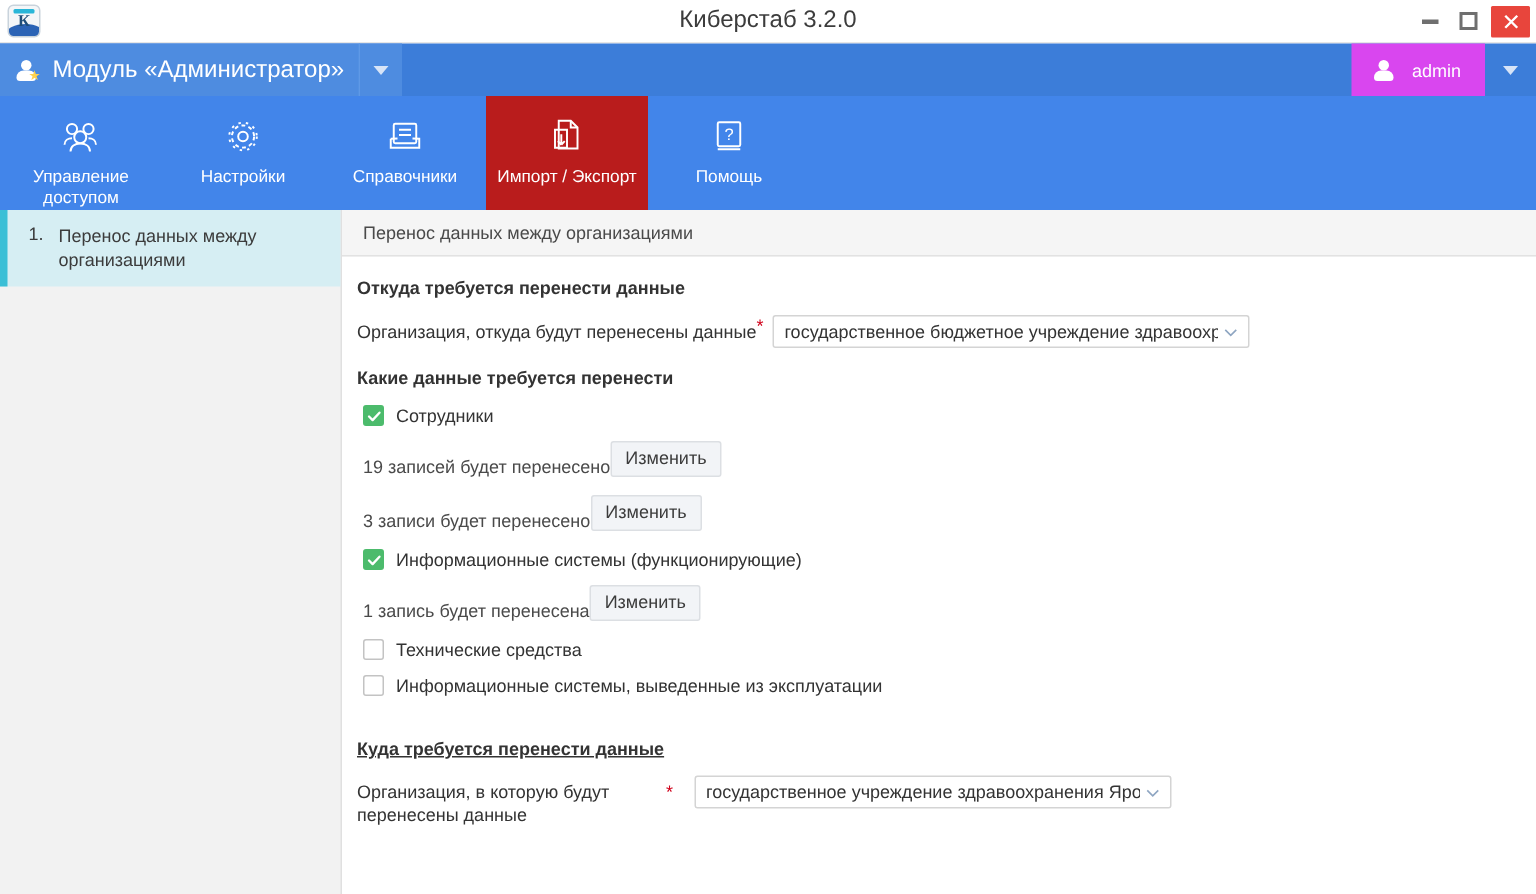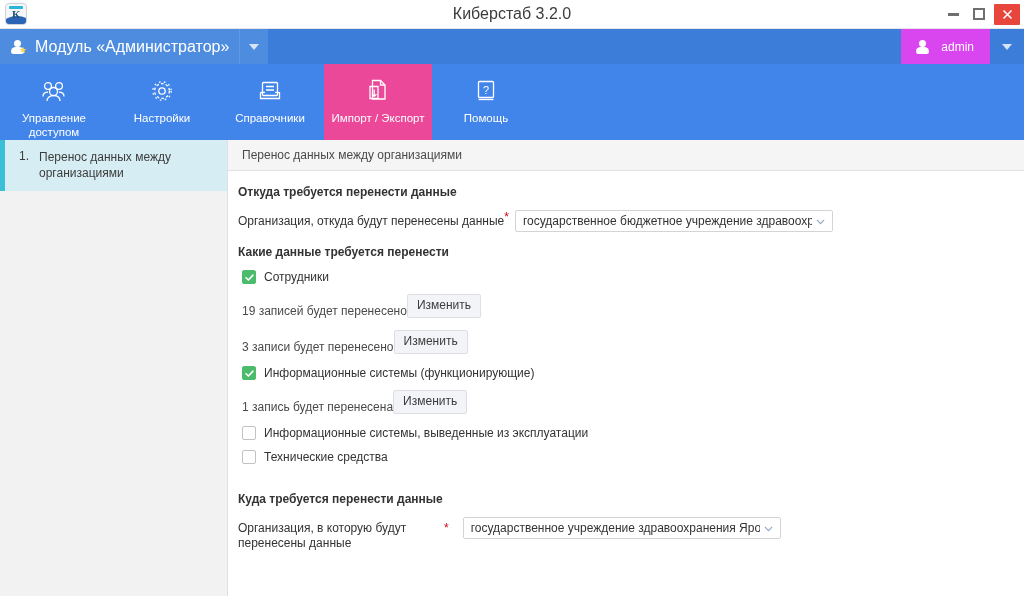--- a/index.html
+++ b/index.html
@@ -213,21 +213,21 @@
     width: 108px;
     display: flex;
     flex-direction: column;
     align-items: center;
     justify-content: flex-start;
     padding-top: 12px;
     cursor: pointer;
     box-sizing: border-box;
     color: #ffffff;
   }
-  .nav-item.active { background: #ec4899; }
+  .nav-item.active { background: #b91c1c; }
   .nav-item .nav-ico {
     height: 30px;
     display: flex;
     align-items: center;
     justify-content: center;
   }
   .nav-item .nav-label {
     margin-top: 5px;
     font-size: 11.5px;
     line-height: 14px;
@@ -544,28 +544,28 @@
         </span>
         <span class="check-label">Информационные системы (функционирующие)</span>
       </div>
       <div class="count-row">
         <span class="count-text">1 запись будет перенесена</span>
         <button class="btn">Изменить</button>
       </div>
 
       <div class="check-row">
         <span class="cb off"></span>
-        <span class="check-label">Информационные системы, выведенные из эксплуатации</span>
+        <span class="check-label">Технические средства</span>
       </div>
       <div class="check-row">
         <span class="cb off"></span>
-        <span class="check-label">Технические средства</span>
-      </div>
-
-      <div class="section-title" style="margin-top:28px;">Куда требуется перенести данные</div>
+        <span class="check-label">Информационные системы, выведенные из эксплуатации</span>
+      </div>
+
+      <div class="section-title" style="margin-top:28px;text-decoration:underline;">Куда требуется перенести данные</div>
 
       <div class="field-row">
         <span class="field-label" style="width:218px;">Организация, в которую будут перенесены данные</span>
         <span class="req" style="margin-left:-12px;padding-top:4px;">*</span>
         <div class="select-box" style="margin-left:14px;">
           <span class="val">государственное учреждение здравоохранения Ярославс</span>
           <svg class="chev" viewBox="0 0 12 12">
             <path d="M2 4.3 L6 8.3 L10 4.3" fill="none" stroke="#8fa6c2" stroke-width="1.2"></path>
           </svg>
         </div>

